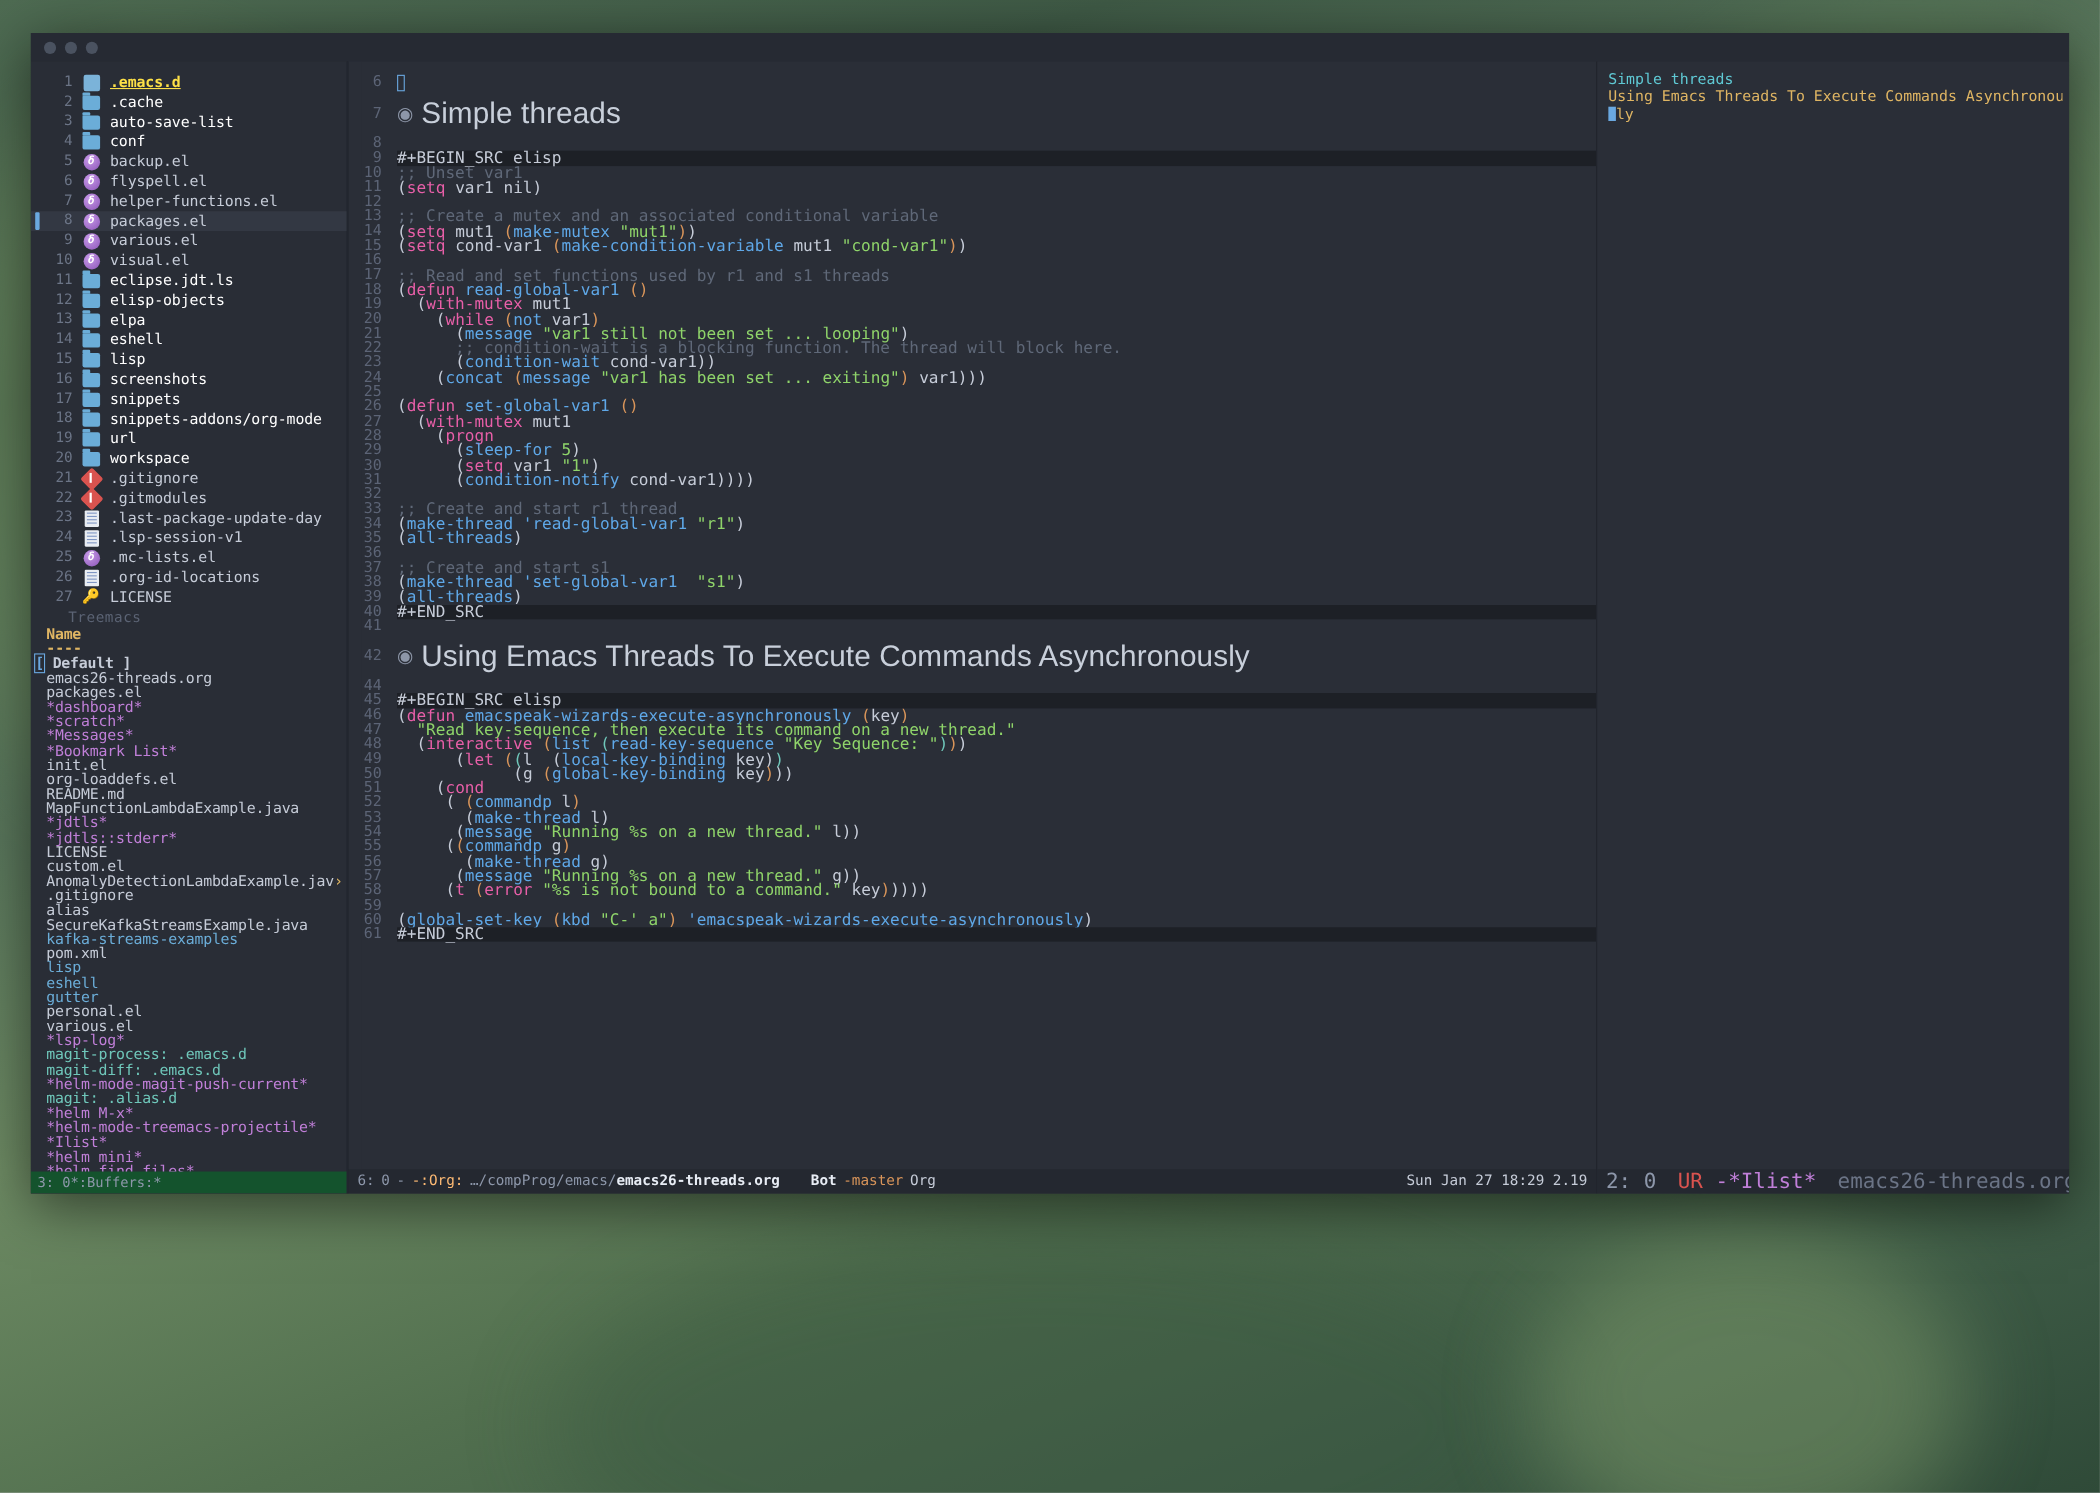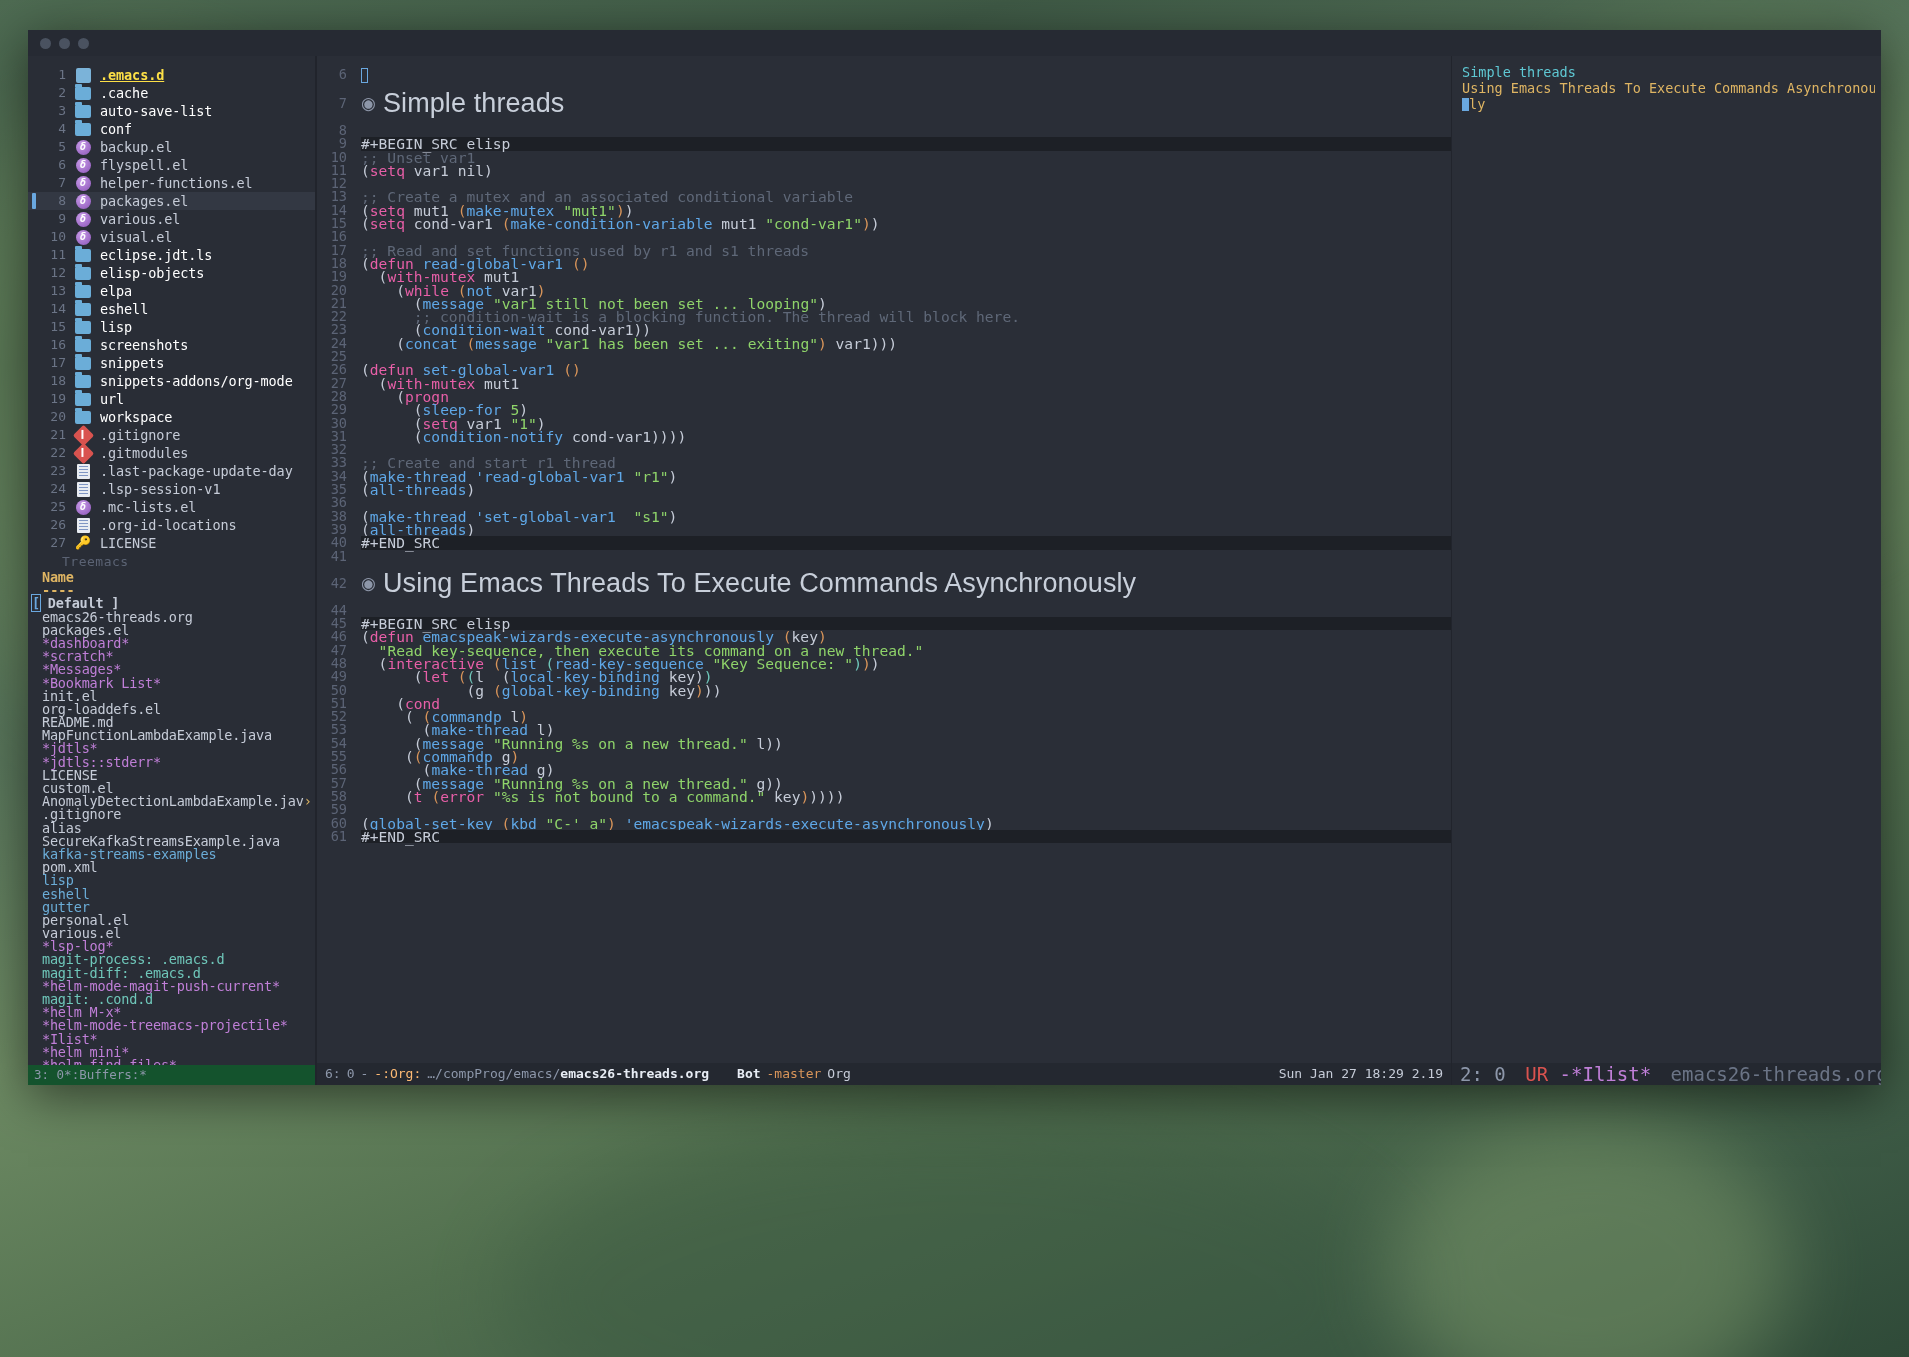--- a/index.html
+++ b/index.html
@@ -535,21 +535,21 @@
           <div class="bl-row">
             <span class="bl-name bl-magit">magit-process: .emacs.d</span>
           </div>
           <div class="bl-row">
             <span class="bl-name bl-magit">magit-diff: .emacs.d</span>
           </div>
           <div class="bl-row">
             <span class="bl-name bl-star">*helm-mode-magit-push-current*</span>
           </div>
           <div class="bl-row">
-            <span class="bl-name bl-magit">magit: .cond.d</span>
+            <span class="bl-name bl-magit">magit: .alias.d</span>
           </div>
           <div class="bl-row">
             <span class="bl-name bl-star">*helm M-x*</span>
           </div>
           <div class="bl-row">
             <span class="bl-name bl-star">*helm-mode-treemacs-projectile*</span>
           </div>
           <div class="bl-row">
             <span class="bl-name bl-star">*Ilist*</span>
           </div>
@@ -592,20 +592,21 @@
           <div class="ln"><span class="ln-num">27</span><span class="ln-text"><span class="plain"> </span><span class="plain"> </span><span class="paren1">(</span><span class="kw">with-mutex</span><span class="plain"> </span><span class="plain">mut1</span></span></div>
           <div class="ln"><span class="ln-num">28</span><span class="ln-text"><span class="plain"> </span><span class="plain"> </span><span class="plain"> </span><span class="plain"> </span><span class="paren1">(</span><span class="kw">progn</span></span></div>
           <div class="ln"><span class="ln-num">29</span><span class="ln-text"><span class="plain"> </span><span class="plain"> </span><span class="plain"> </span><span class="plain"> </span><span class="plain"> </span><span class="plain"> </span><span class="paren1">(</span><span class="fn">sleep-for</span><span class="plain"> </span><span class="num">5</span><span class="paren1">)</span></span></div>
           <div class="ln"><span class="ln-num">30</span><span class="ln-text"><span class="plain"> </span><span class="plain"> </span><span class="plain"> </span><span class="plain"> </span><span class="plain"> </span><span class="plain"> </span><span class="paren1">(</span><span class="kw">setq</span><span class="plain"> </span><span class="plain">var1</span><span class="plain"> </span><span class="str">"1"</span><span class="paren1">)</span></span></div>
           <div class="ln"><span class="ln-num">31</span><span class="ln-text"><span class="plain"> </span><span class="plain"> </span><span class="plain"> </span><span class="plain"> </span><span class="plain"> </span><span class="plain"> </span><span class="paren1">(</span><span class="fn">condition-notify</span><span class="plain"> </span><span class="plain">cond-var1</span><span class="paren1">)</span><span class="paren1">)</span><span class="paren1">)</span><span class="paren1">)</span></span></div>
           <div class="ln blank"><span class="ln-num">32</span><span class="ln-text">&nbsp;</span></div>
           <div class="ln"><span class="ln-num">33</span><span class="ln-text"><span class="cmt">;; Create and start r1 thread</span></span></div>
           <div class="ln"><span class="ln-num">34</span><span class="ln-text"><span class="paren1">(</span><span class="fn">make-thread</span><span class="plain"> </span><span class="fn">'read-global-var1</span><span class="plain"> </span><span class="str">"r1"</span><span class="paren1">)</span></span></div>
           <div class="ln"><span class="ln-num">35</span><span class="ln-text"><span class="paren1">(</span><span class="fn">all-threads</span><span class="paren1">)</span></span></div>
           <div class="ln blank"><span class="ln-num">36</span><span class="ln-text">&nbsp;</span></div>
+          <div class="ln"><span class="ln-num">37</span><span class="ln-text"><span class="cmt">;; Create and start s1</span></span></div>
           <div class="ln"><span class="ln-num">38</span><span class="ln-text"><span class="paren1">(</span><span class="fn">make-thread</span><span class="plain"> </span><span class="fn">'set-global-var1</span><span class="plain"> </span><span class="plain"> </span><span class="str">"s1"</span><span class="paren1">)</span></span></div>
           <div class="ln"><span class="ln-num">39</span><span class="ln-text"><span class="paren1">(</span><span class="fn">all-threads</span><span class="paren1">)</span></span></div>
           <div class="ln srcline"><span class="ln-num">40</span><span class="ln-text">#+END_SRC</span></div>
           <div class="ln blank"><span class="ln-num">41</span><span class="ln-text">&nbsp;</span></div>
           <div class="ln heading"><span class="ln-num">42</span><span class="ln-text"><span class="bullet">◉</span>Using Emacs Threads To Execute Commands Asynchronously</span></div>
           <div class="ln blank"><span class="ln-num">44</span><span class="ln-text">&nbsp;</span></div>
           <div class="ln srcline"><span class="ln-num">45</span><span class="ln-text">#+BEGIN_SRC elisp</span></div>
           <div class="ln"><span class="ln-num">46</span><span class="ln-text"><span class="paren1">(</span><span class="kw">defun</span><span class="plain"> </span><span class="fn">emacspeak-wizards-execute-asynchronously</span><span class="plain"> </span><span class="paren2">(</span><span class="plain">key</span><span class="paren2">)</span></span></div>
           <div class="ln"><span class="ln-num">47</span><span class="ln-text"><span class="plain"> </span><span class="plain"> </span><span class="str">"Read key-sequence, then execute its command on a new thread."</span></span></div>
           <div class="ln"><span class="ln-num">48</span><span class="ln-text"><span class="plain"> </span><span class="plain"> </span><span class="paren1">(</span><span class="kw">interactive</span><span class="plain"> </span><span class="paren2">(</span><span class="fn">list</span><span class="plain"> </span><span class="paren3">(</span><span class="fn">read-key-sequence</span><span class="plain"> </span><span class="str">"Key Sequence: "</span><span class="paren3">)</span><span class="paren2">)</span><span class="paren1">)</span></span></div>

